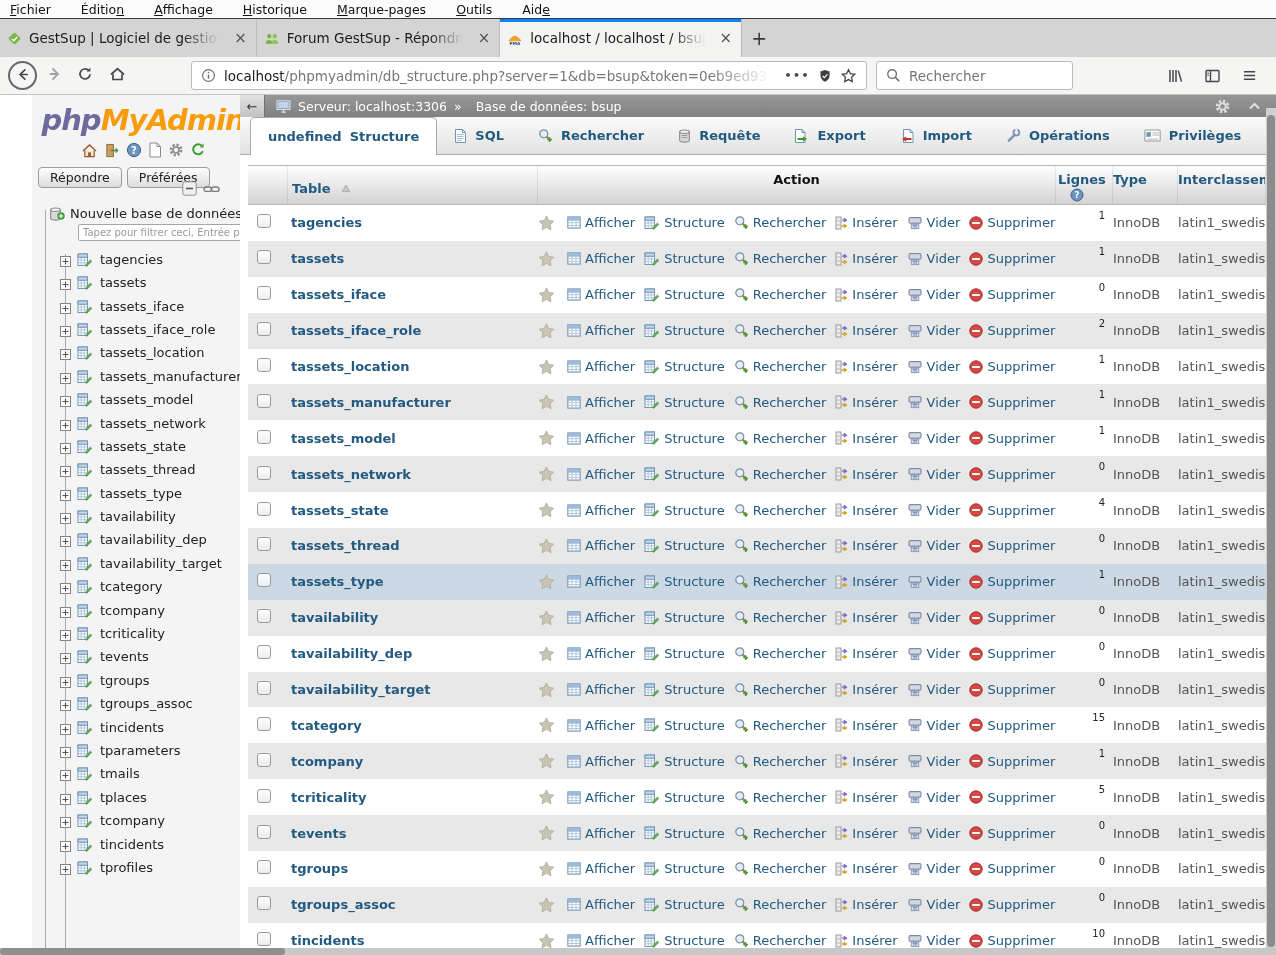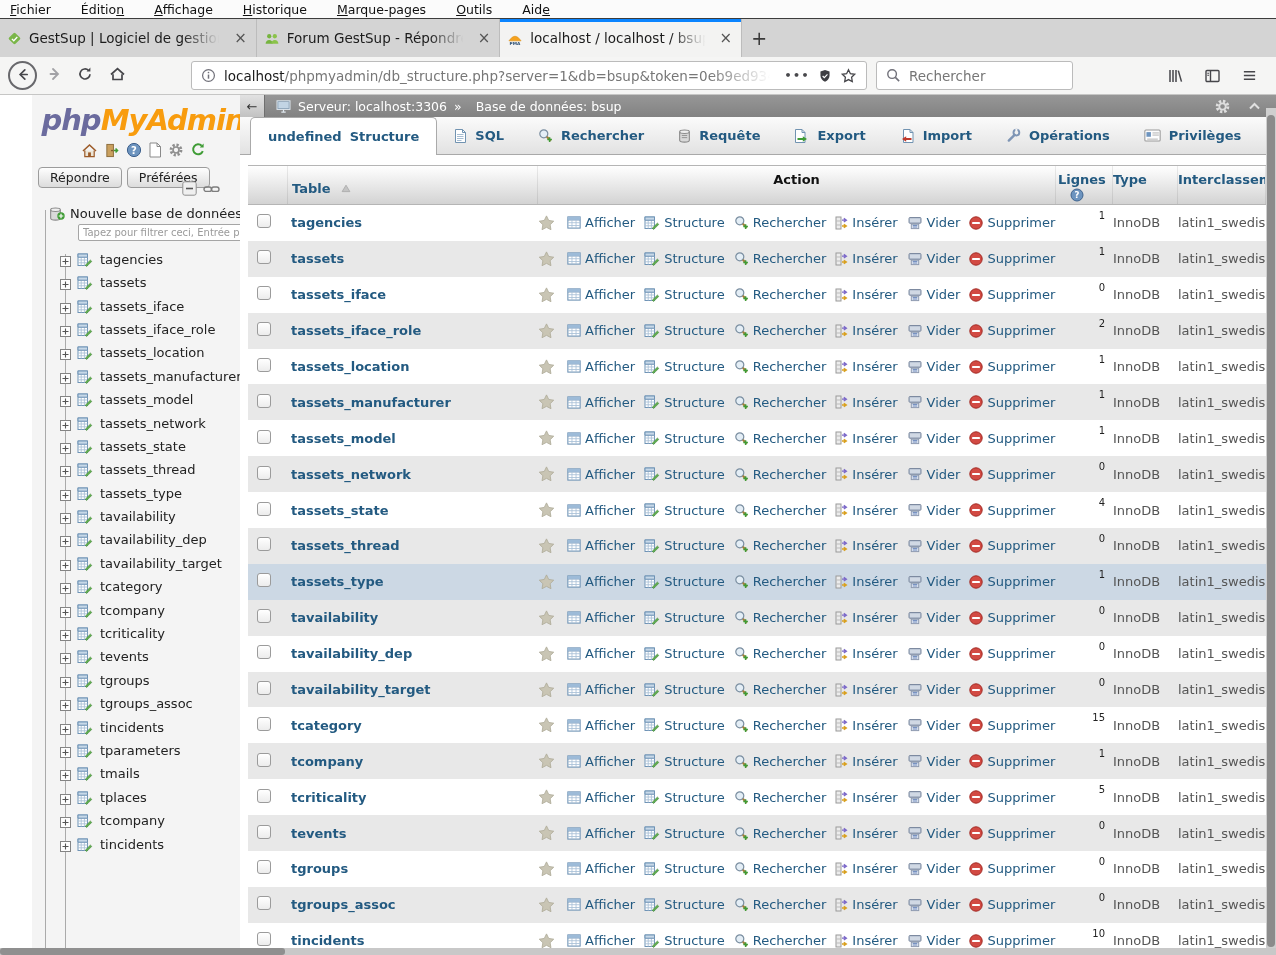--- a/index.html
+++ b/index.html
@@ -755,20 +755,37 @@
         <span class="iwrap" style="margin-left:2px">
           <svg width="16" height="14" viewBox="0 0 16 14">
             <rect x="1" y="1" width="9.5" height="11.5" fill="#fff" stroke="#6f93b5"></rect>
             <path d="M1 4.2h9.5M1 7h9.5M1 9.8h9.5M4.2 4.2v8.3M7.4 4.2v8.3" stroke="#aac1d7" stroke-width="0.9"></path>
             <path d="M1 1h9.5v3.2H1z" fill="#c7d8e8" stroke="#6f93b5"></path>
             <path d="M8.2 12.2l5.2-5.2 1.4 1.4-5.2 5.2z" fill="#5fae4e" stroke="#3f7c35" stroke-width="0.5"></path>
           </svg>
         </span>
         <span class="lbl" style="margin-left:3px">tincidents</span>
       </div>
+      <div class="titem">
+        <span style="margin-left:28px;display:flex">
+          <svg width="11" height="11" viewBox="0 0 11 11">
+            <rect x="0.5" y="0.5" width="10" height="10" fill="#fdfdfd" stroke="#848484"></rect>
+            <path d="M2.5 5.5h6M5.5 2.5v6" stroke="#555" stroke-width="1.1"></path>
+          </svg>
+        </span>
+        <span class="iwrap" style="margin-left:2px">
+          <svg width="16" height="14" viewBox="0 0 16 14">
+            <rect x="1" y="1" width="9.5" height="11.5" fill="#fff" stroke="#6f93b5"></rect>
+            <path d="M1 4.2h9.5M1 7h9.5M1 9.8h9.5M4.2 4.2v8.3M7.4 4.2v8.3" stroke="#aac1d7" stroke-width="0.9"></path>
+            <path d="M1 1h9.5v3.2H1z" fill="#c7d8e8" stroke="#6f93b5"></path>
+            <path d="M8.2 12.2l5.2-5.2 1.4 1.4-5.2 5.2z" fill="#5fae4e" stroke="#3f7c35" stroke-width="0.5"></path>
+          </svg>
+        </span>
+        <span class="lbl" style="margin-left:3px">tprofiles</span>
+      </div>
     </div>
   <div class="sb-scroll">
       <div class="sb-thumb"></div>
     </div>
 </div>
 
 <div class="main">
   <div class="crumb">
     <span class="crumbback">←</span>
     <span style="display:flex;margin-left:4px">

